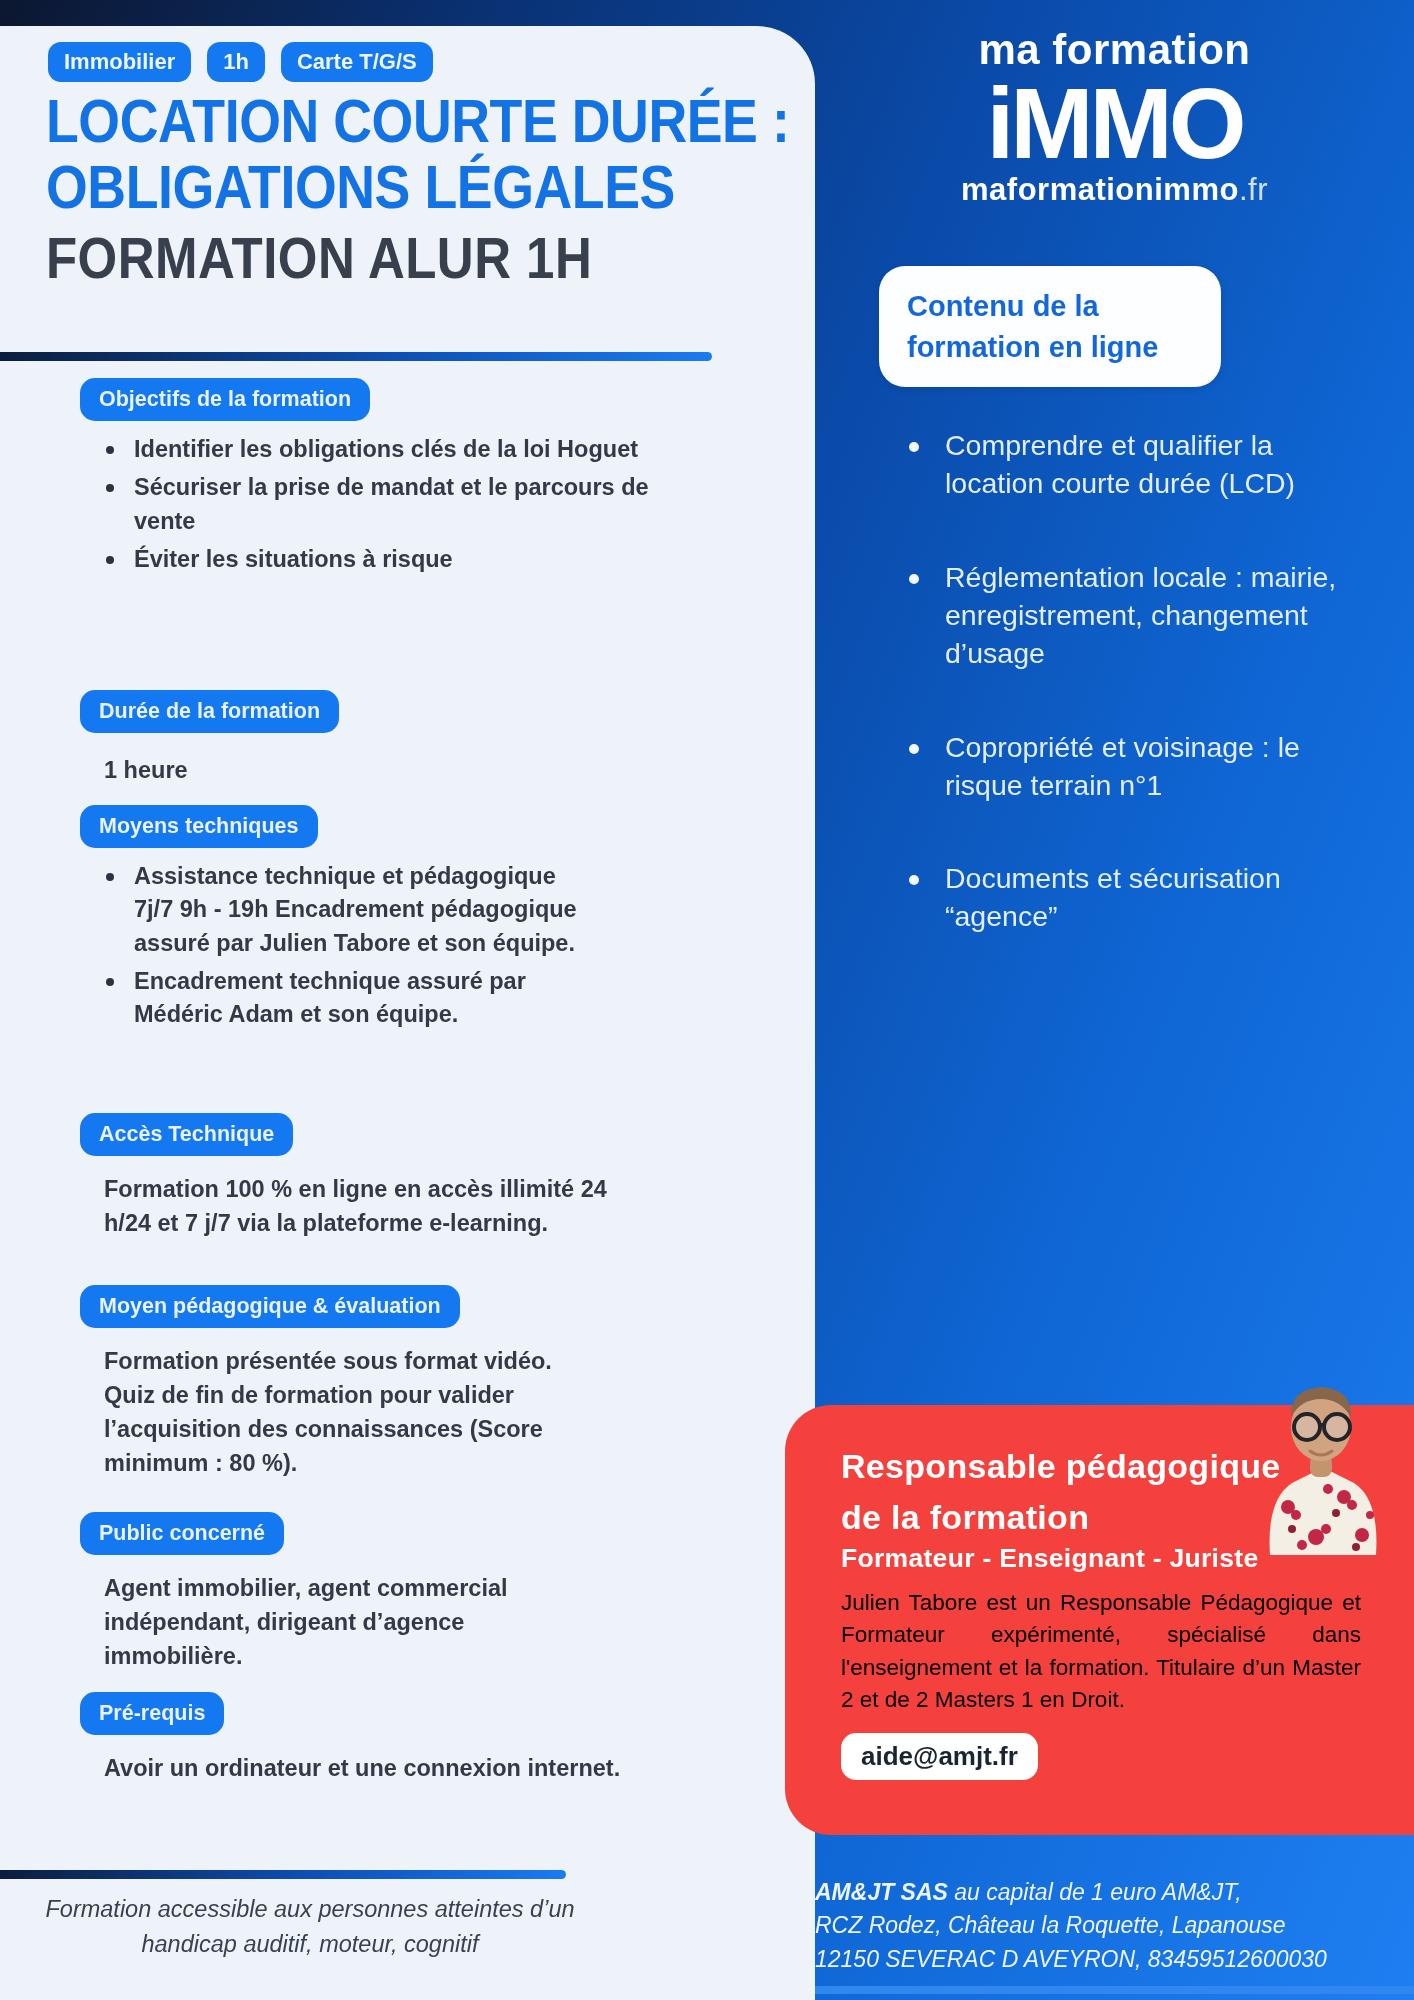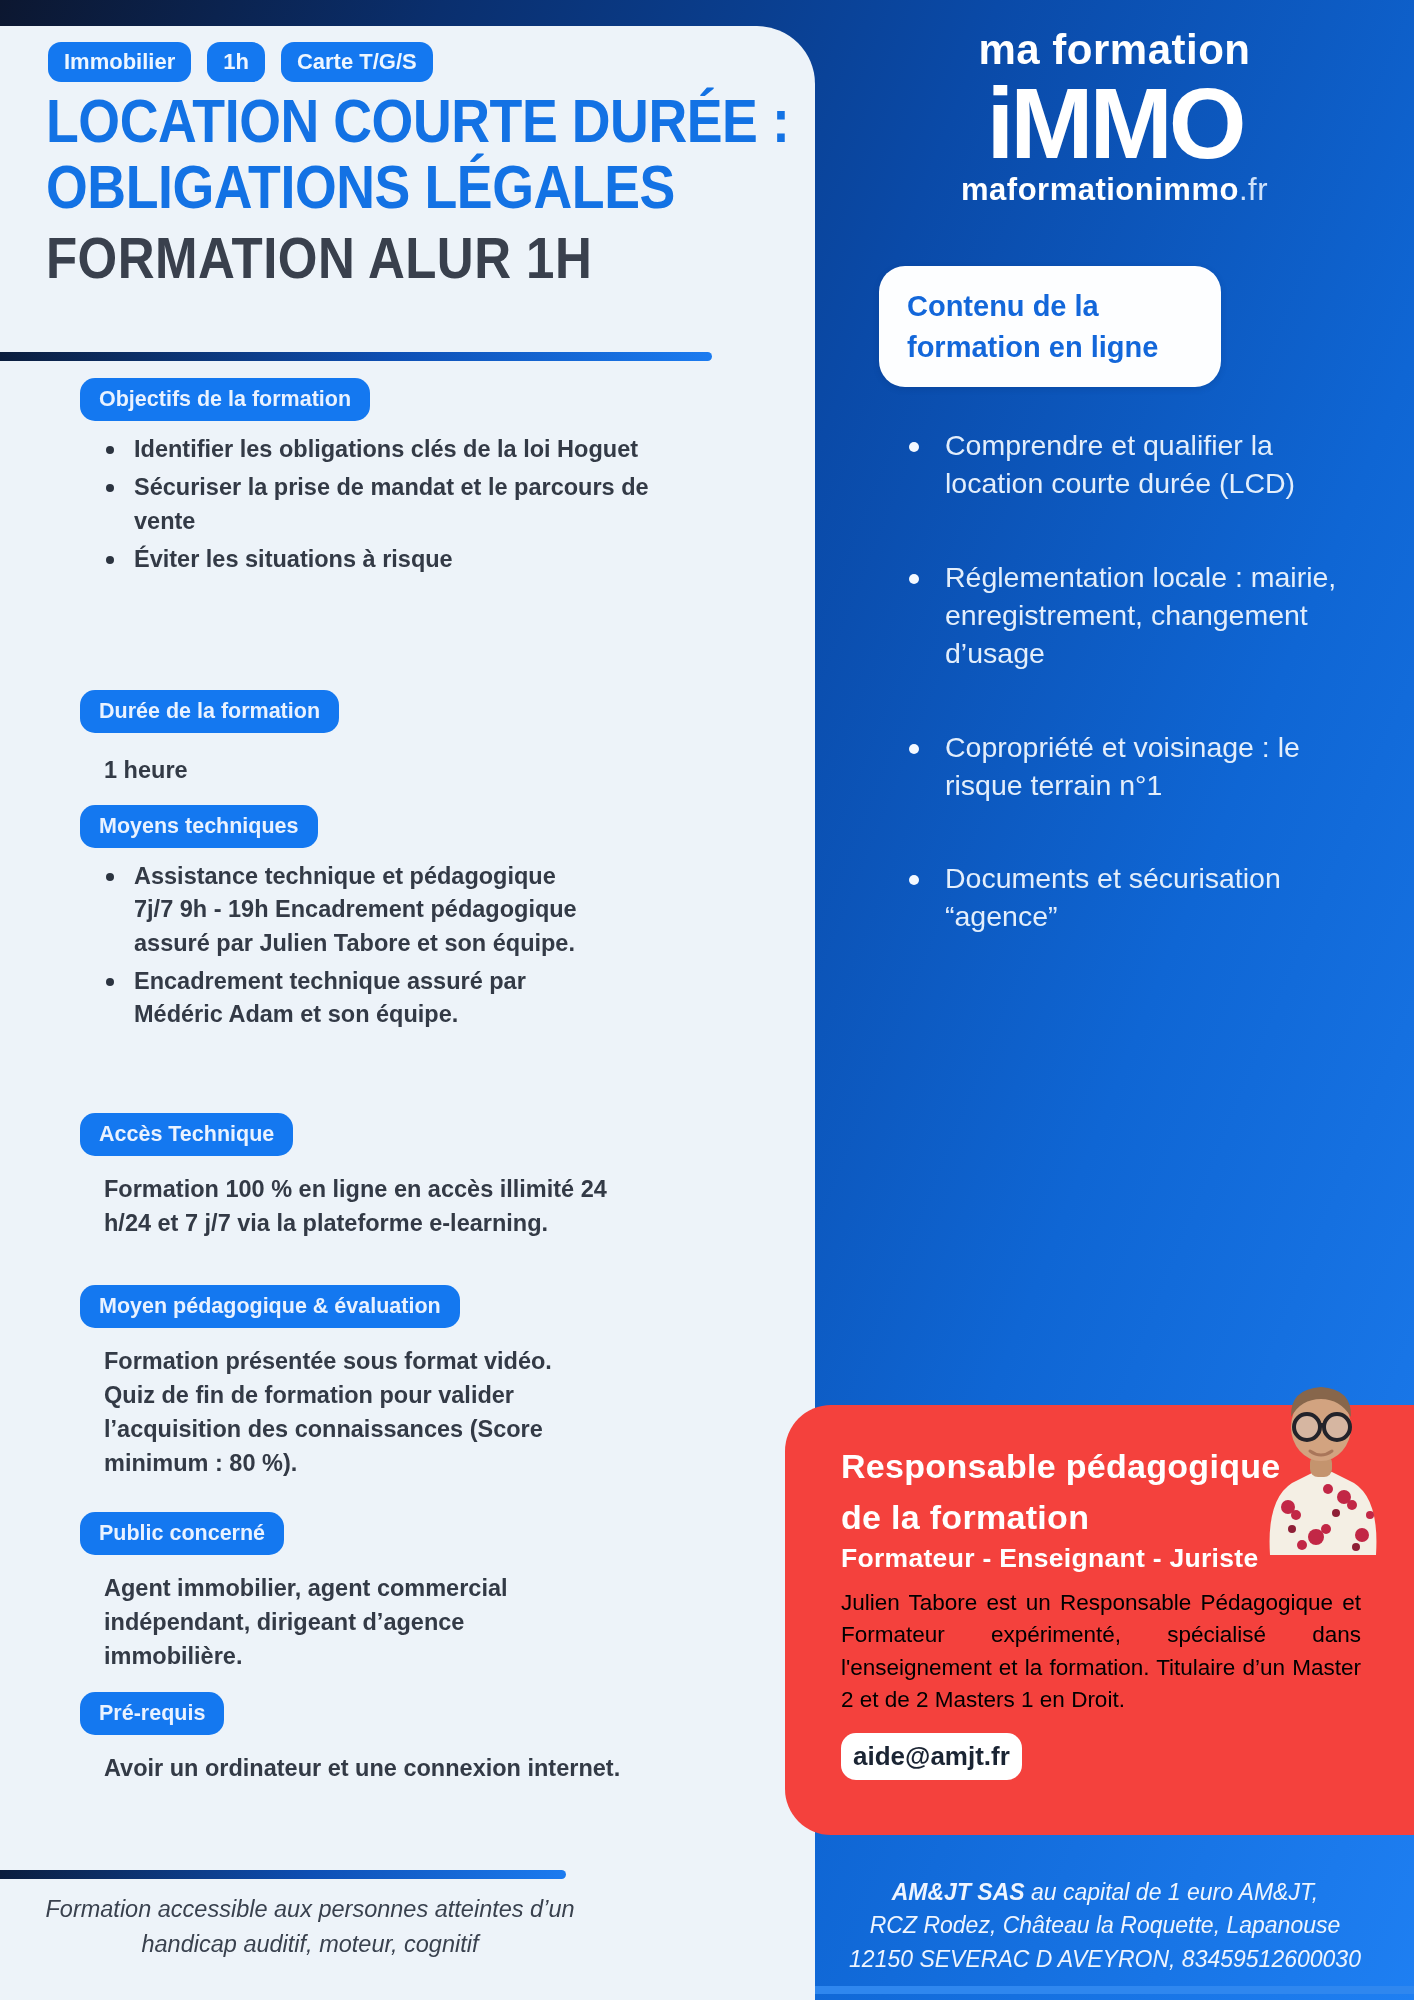--- a/index.html
+++ b/index.html
@@ -80,26 +80,26 @@
     background:#f4413d;border-radius:46px 0 0 46px;box-sizing:border-box;
     padding:36px 30px 0 56px;color:#fff;
   }
   .red-title{font-size:34px;font-weight:800;line-height:1.5;max-width:440px;letter-spacing:.3px;}
   .red-subtitle{font-size:26.5px;font-weight:800;letter-spacing:.3px;}
   .red-bio{
     margin-top:13px;max-width:520px;color:#000000;font-size:22.5px;line-height:1.44;text-align:justify;
   }
   .email-pill{
     display:inline-block;margin-top:16px;background:#fff;border-radius:15px;
-    padding:8px 12px;color:#1a2433;font-size:26px;font-weight:800;
+    padding:8px 20px;color:#1a2433;font-size:26px;font-weight:800;
   }
   .instructor-photo{position:absolute;left:455px;top:-28px;width:158px;height:178px;}
   
   .company-footer{
-    position:absolute;left:815px;top:1876px;width:580px;text-align:center;
+    position:absolute;left:815px;top:1876px;width:580px;
     color:#eef5ff;font-size:23px;font-style:italic;line-height:1.45;z-index:1;
   }
   .company-footer .bold{font-weight:bold;}
 </style>
 </head>
 <body>
 
 <div class="page">
 
   <div class="bottom-strip"></div>

